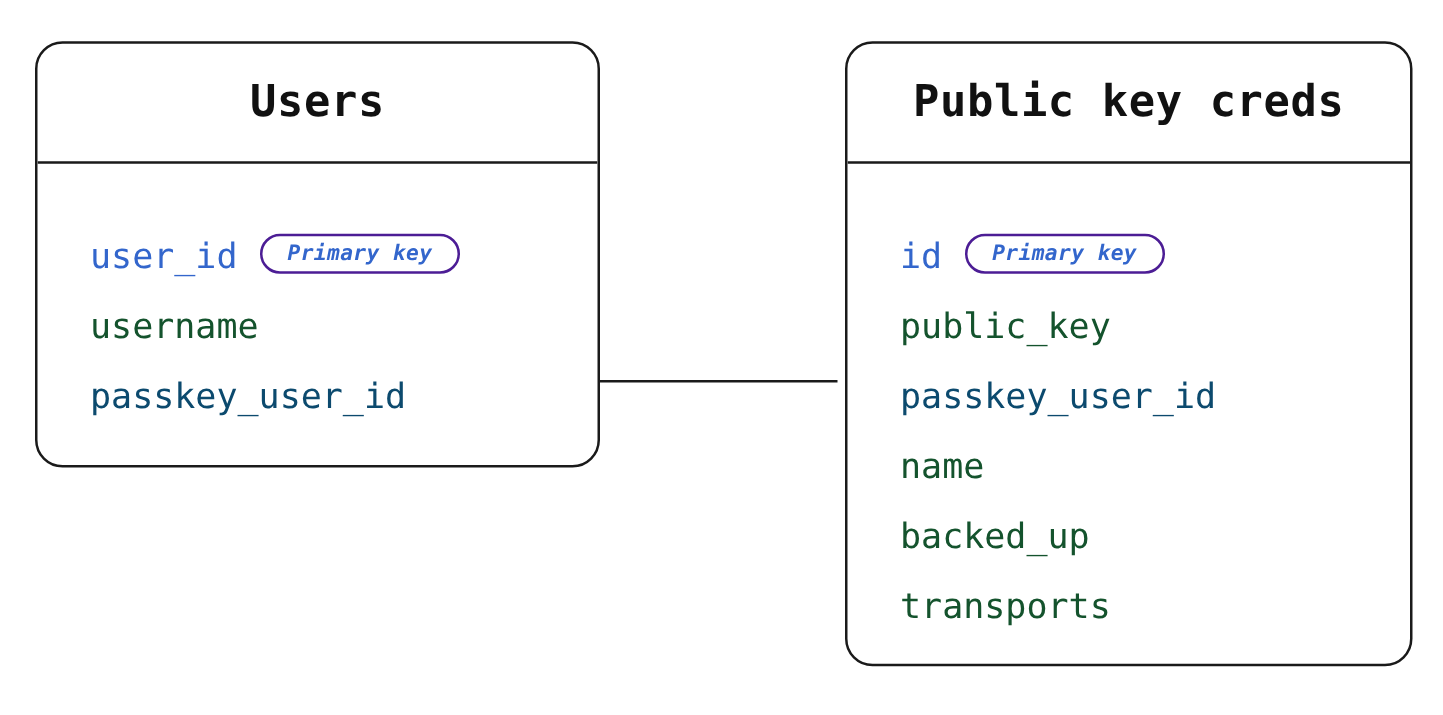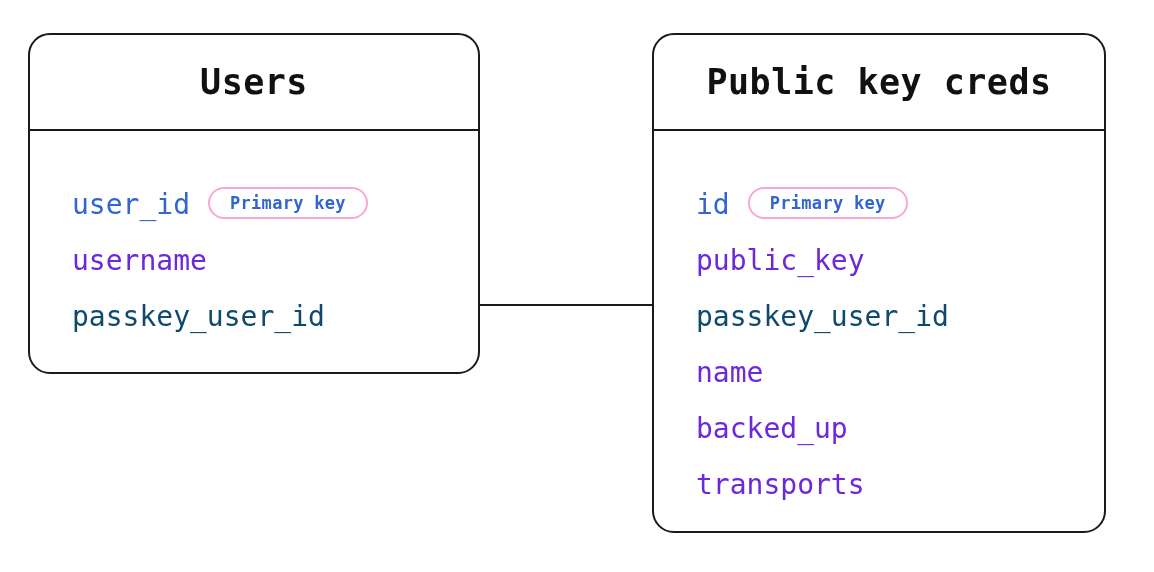--- a/index.html
+++ b/index.html
@@ -62,39 +62,40 @@
     box-sizing: border-box;
     height: 56px;
     display: flex;
     align-items: flex-end;
     padding-left: 42px;
   }
   .field-name {
     font-family: "DejaVu Sans Mono", "Liberation Mono", monospace;
     font-size: 28px;
     font-weight: 400;
-    color: #6d28d9;
+    color: #14532d;
     white-space: nowrap;
     line-height: 1;
   }
   .field-name.accent-blue { color: #3366CC; }
   .field-name.accent-orange { color: #0c4a6e; }
 
   
   .pk-badge {
     box-sizing: border-box;
     margin-left: 18px;
     display: inline-flex;
     align-items: center;
     justify-content: center;
     height: 32px;
     padding: 0 20px;
-    border: 2px solid #f9a8d4;
+    border: 2px solid #4c1d95;
     border-radius: 16px;
     background: #ffffff;
+    font-style: italic;
   }
   .pk-badge-label {
     font-family: "DejaVu Sans Mono", "Liberation Mono", monospace;
     font-size: 17px;
     font-weight: 700;
     color: #3366CC;
     letter-spacing: 0.3px;
     white-space: nowrap;
     line-height: 1;
   }
@@ -123,21 +124,21 @@
         <span class="field-name">username</span>
       </div>
 
       <div class="field-row">
         <span class="field-name accent-orange">passkey_user_id</span>
       </div>
 
     </div>
   </div>
 
-  <div class="entity" style="left:652px; top:33px; width:454px; height:500px;">
+  <div class="entity" style="left:676px; top:33px; width:454px; height:500px;">
     <div class="entity-header">
       <div class="entity-title">Public key creds</div>
     </div>
     <div class="entity-fields">
 
       <div class="field-row">
         <span class="field-name accent-blue">id</span>
         <span class="pk-badge">
           <span class="pk-badge-label">Primary key</span>
         </span>

